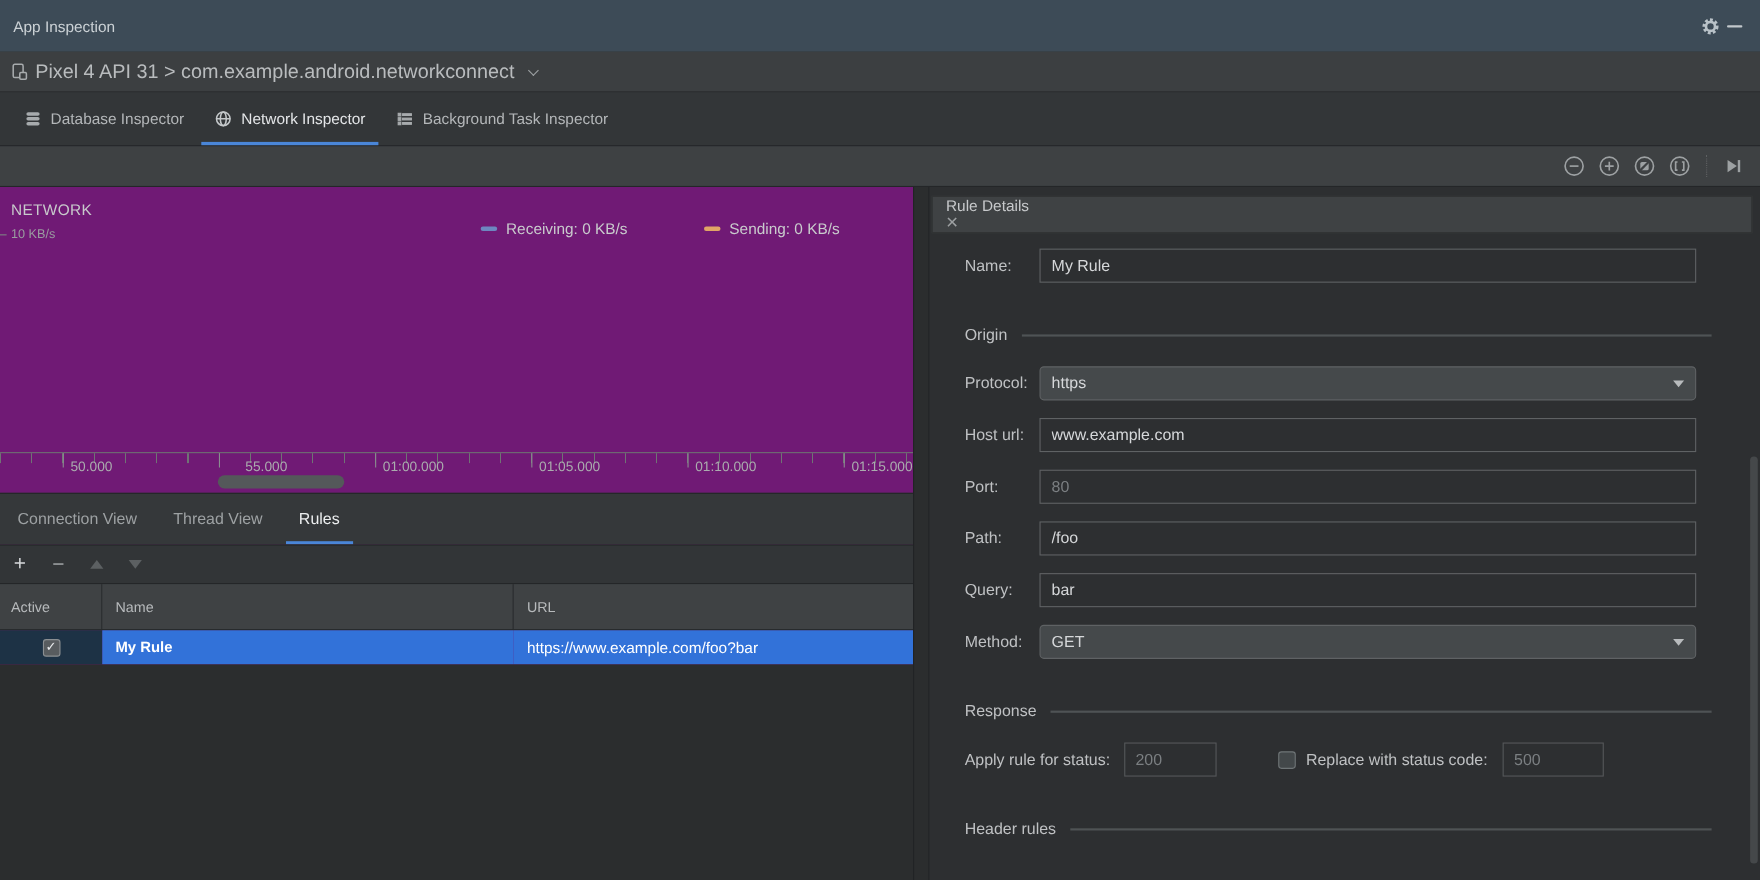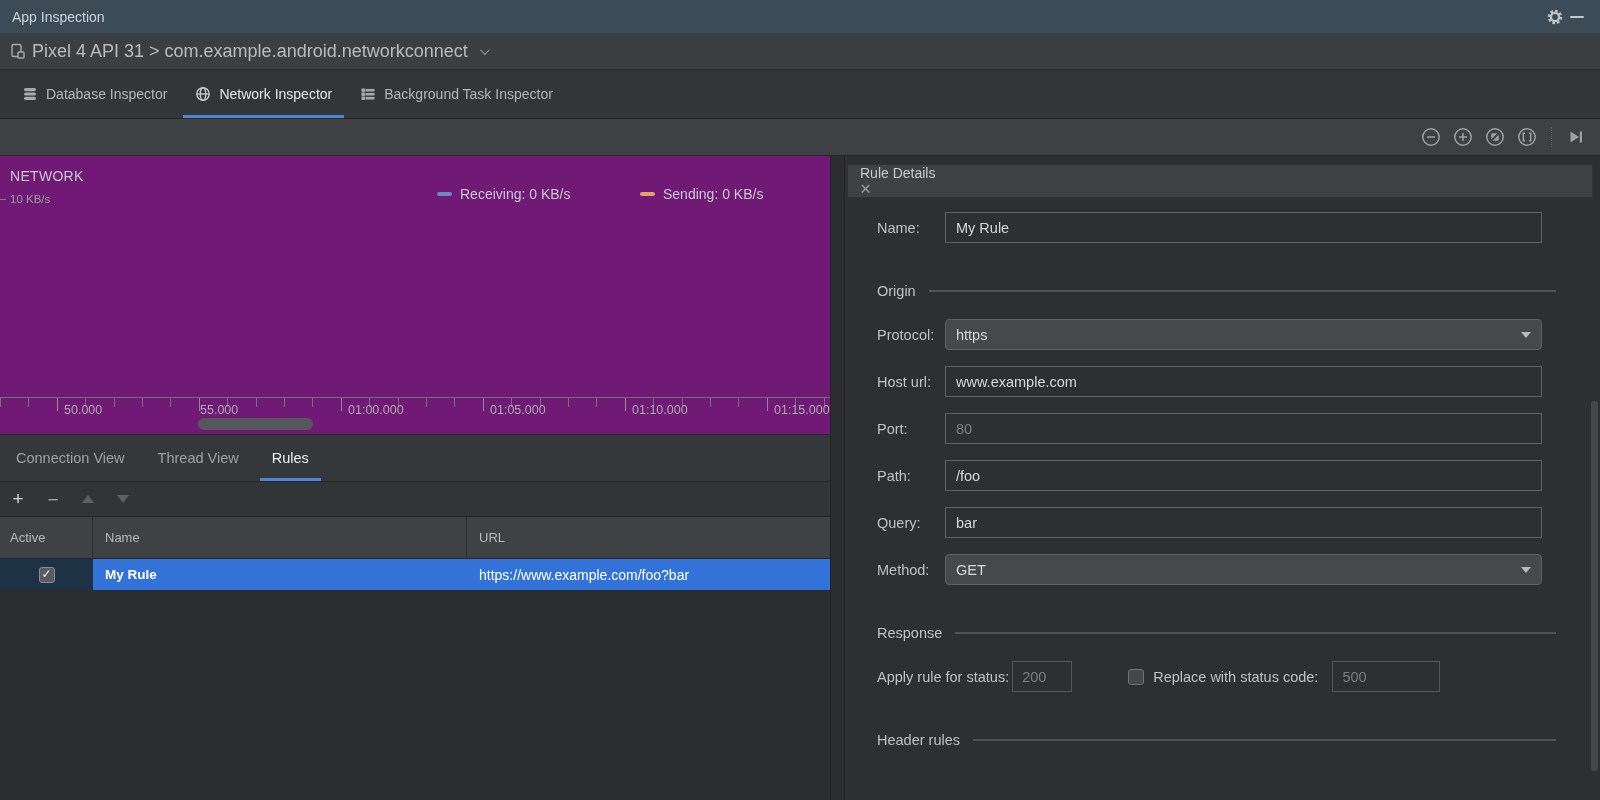--- a/index.html
+++ b/index.html
@@ -1,21 +1,21 @@
 <!DOCTYPE html>
 <html><head>
 <meta charset="utf-8">
 <style>
   * { margin:0; padding:0; box-sizing:border-box; }
   html,body { width:1600px; height:800px; background:#2d2f31; overflow:hidden;
     font-family:"Liberation Sans", sans-serif; -webkit-font-smoothing:antialiased; }
   .app { width:1600px; height:800px; display:flex; flex-direction:column; color:#c6c8ca; font-size:13px; }
 
   
-  .titlebar { height:33px; background:#3d4b57; display:flex; align-items:center; padding:0 12px; flex:none; }
+  .titlebar { height:47px; background:#3d4b57; display:flex; align-items:center; padding:0 12px; flex:none; }
   .titlebar .title { color:#ccd2d6; font-size:14px; }
   .titlebar .spacer { flex:1; }
   .tb-icon { color:#b9c2c8; display:flex; align-items:center; justify-content:center; width:22px; height:22px; cursor:pointer; }
   .min-dash { width:14px; height:2px; background:#c2c8cc; border-radius:1px; }
 
   
   .devicebar { height:37px; background:#3c3f41; border-bottom:1px solid #292b2d; display:flex; align-items:center; padding:0 10px; gap:6px; flex:none; }
   .devicebar .dev-label { color:#b9bcbe; font-size:18px; }
   .chev { width:7px; height:7px; border-right:1.6px solid #9da1a3; border-bottom:1.6px solid #9da1a3; transform:rotate(45deg) translateY(-2px); margin-left:6px; }
   .phone-icon { color:#a7abad; display:flex; }
@@ -92,23 +92,23 @@
   .text-input { flex:1; height:31px; background:transparent; border:1px solid #5f6264; color:#d6d8da; font-size:14.5px; font-family:"Liberation Sans",sans-serif; padding:0 10px; outline:none; }
   .text-input::placeholder { color:#7b7f82; }
   .combo { flex:1; height:31px; background:#45494b; border:1px solid #5f6264; border-radius:4px; display:flex; align-items:center; padding:0 10px; color:#d6d8da; font-size:14.5px; cursor:pointer; }
   .combo .combo-val { flex:1; }
   .combo-arrow { width:0; height:0; border-left:5px solid transparent; border-right:5px solid transparent; border-top:6px solid #b8bbbd; }
   .section-head { display:flex; align-items:center; gap:13px; margin:40px -14px 20px 0; }
   .section-title { color:#bfc1c3; font-size:14.5px; flex:none; }
   .section-line { flex:1; height:2px; background:#4f5355; }
   .status-row { display:flex; align-items:center; margin-top:18px; }
   .status-label { color:#bfc1c3; font-size:14.5px; }
-  .small-input { width:60px; height:31px; margin-left:3px; background:transparent; border:1px solid #55585a; color:#d6d8da; font-size:14.5px; font-family:"Liberation Sans",sans-serif; padding:0 9px; outline:none; }
+  .small-input { width:84px; height:31px; margin-left:13px; background:transparent; border:1px solid #55585a; color:#d6d8da; font-size:14.5px; font-family:"Liberation Sans",sans-serif; padding:0 9px; outline:none; }
   .small-input::placeholder { color:#7b7f82; }
-  .small-input.w92 { width:108px; }
+  .small-input.w92 { width:92px; }
   .cb-empty { width:16px; height:16px; border-radius:3px; background:#43484a; border:1px solid #6f7577; margin:0 9px 0 56px; flex:none; cursor:pointer; }
   .v-scroll-thumb { position:absolute; right:2px; top:245px; width:7px; height:370px; border-radius:4px; background:#45484a; cursor:pointer; }
 </style>
 </head>
 <body>
 
 <div class="app">
 
   <div class="titlebar">
     <span class="title">App Inspection</span>
@@ -224,21 +224,21 @@
           <span class="swatch" style="background: rgb(224, 165, 102);"></span>
           <span>Sending: 0 KB/s</span>
         </div>
       </div>
 
       <div class="axis">
         <div class="h-scroll-thumb"></div>
       <div class="major-tick" style="left: 57px;"></div>
           <div class="tick-label" style="left: 64px;">50.000</div>
           <div class="major-tick" style="left: 199px;"></div>
-          <div class="tick-label" style="left: 200px; text-align: right;">55.000</div>
+          <div class="tick-label" style="left: 223px; text-align: right;">55.000</div>
           <div class="major-tick" style="left: 341px;"></div>
           <div class="tick-label" style="left: 348px;">01:00.000</div>
           <div class="major-tick" style="left: 483px;"></div>
           <div class="tick-label" style="left: 490px;">01:05.000</div>
           <div class="major-tick" style="left: 625px;"></div>
           <div class="tick-label" style="left: 632px;">01:10.000</div>
           <div class="major-tick" style="left: 767px;"></div>
           <div class="tick-label" style="left: 774px;">01:15.000</div>
         </div>
 

